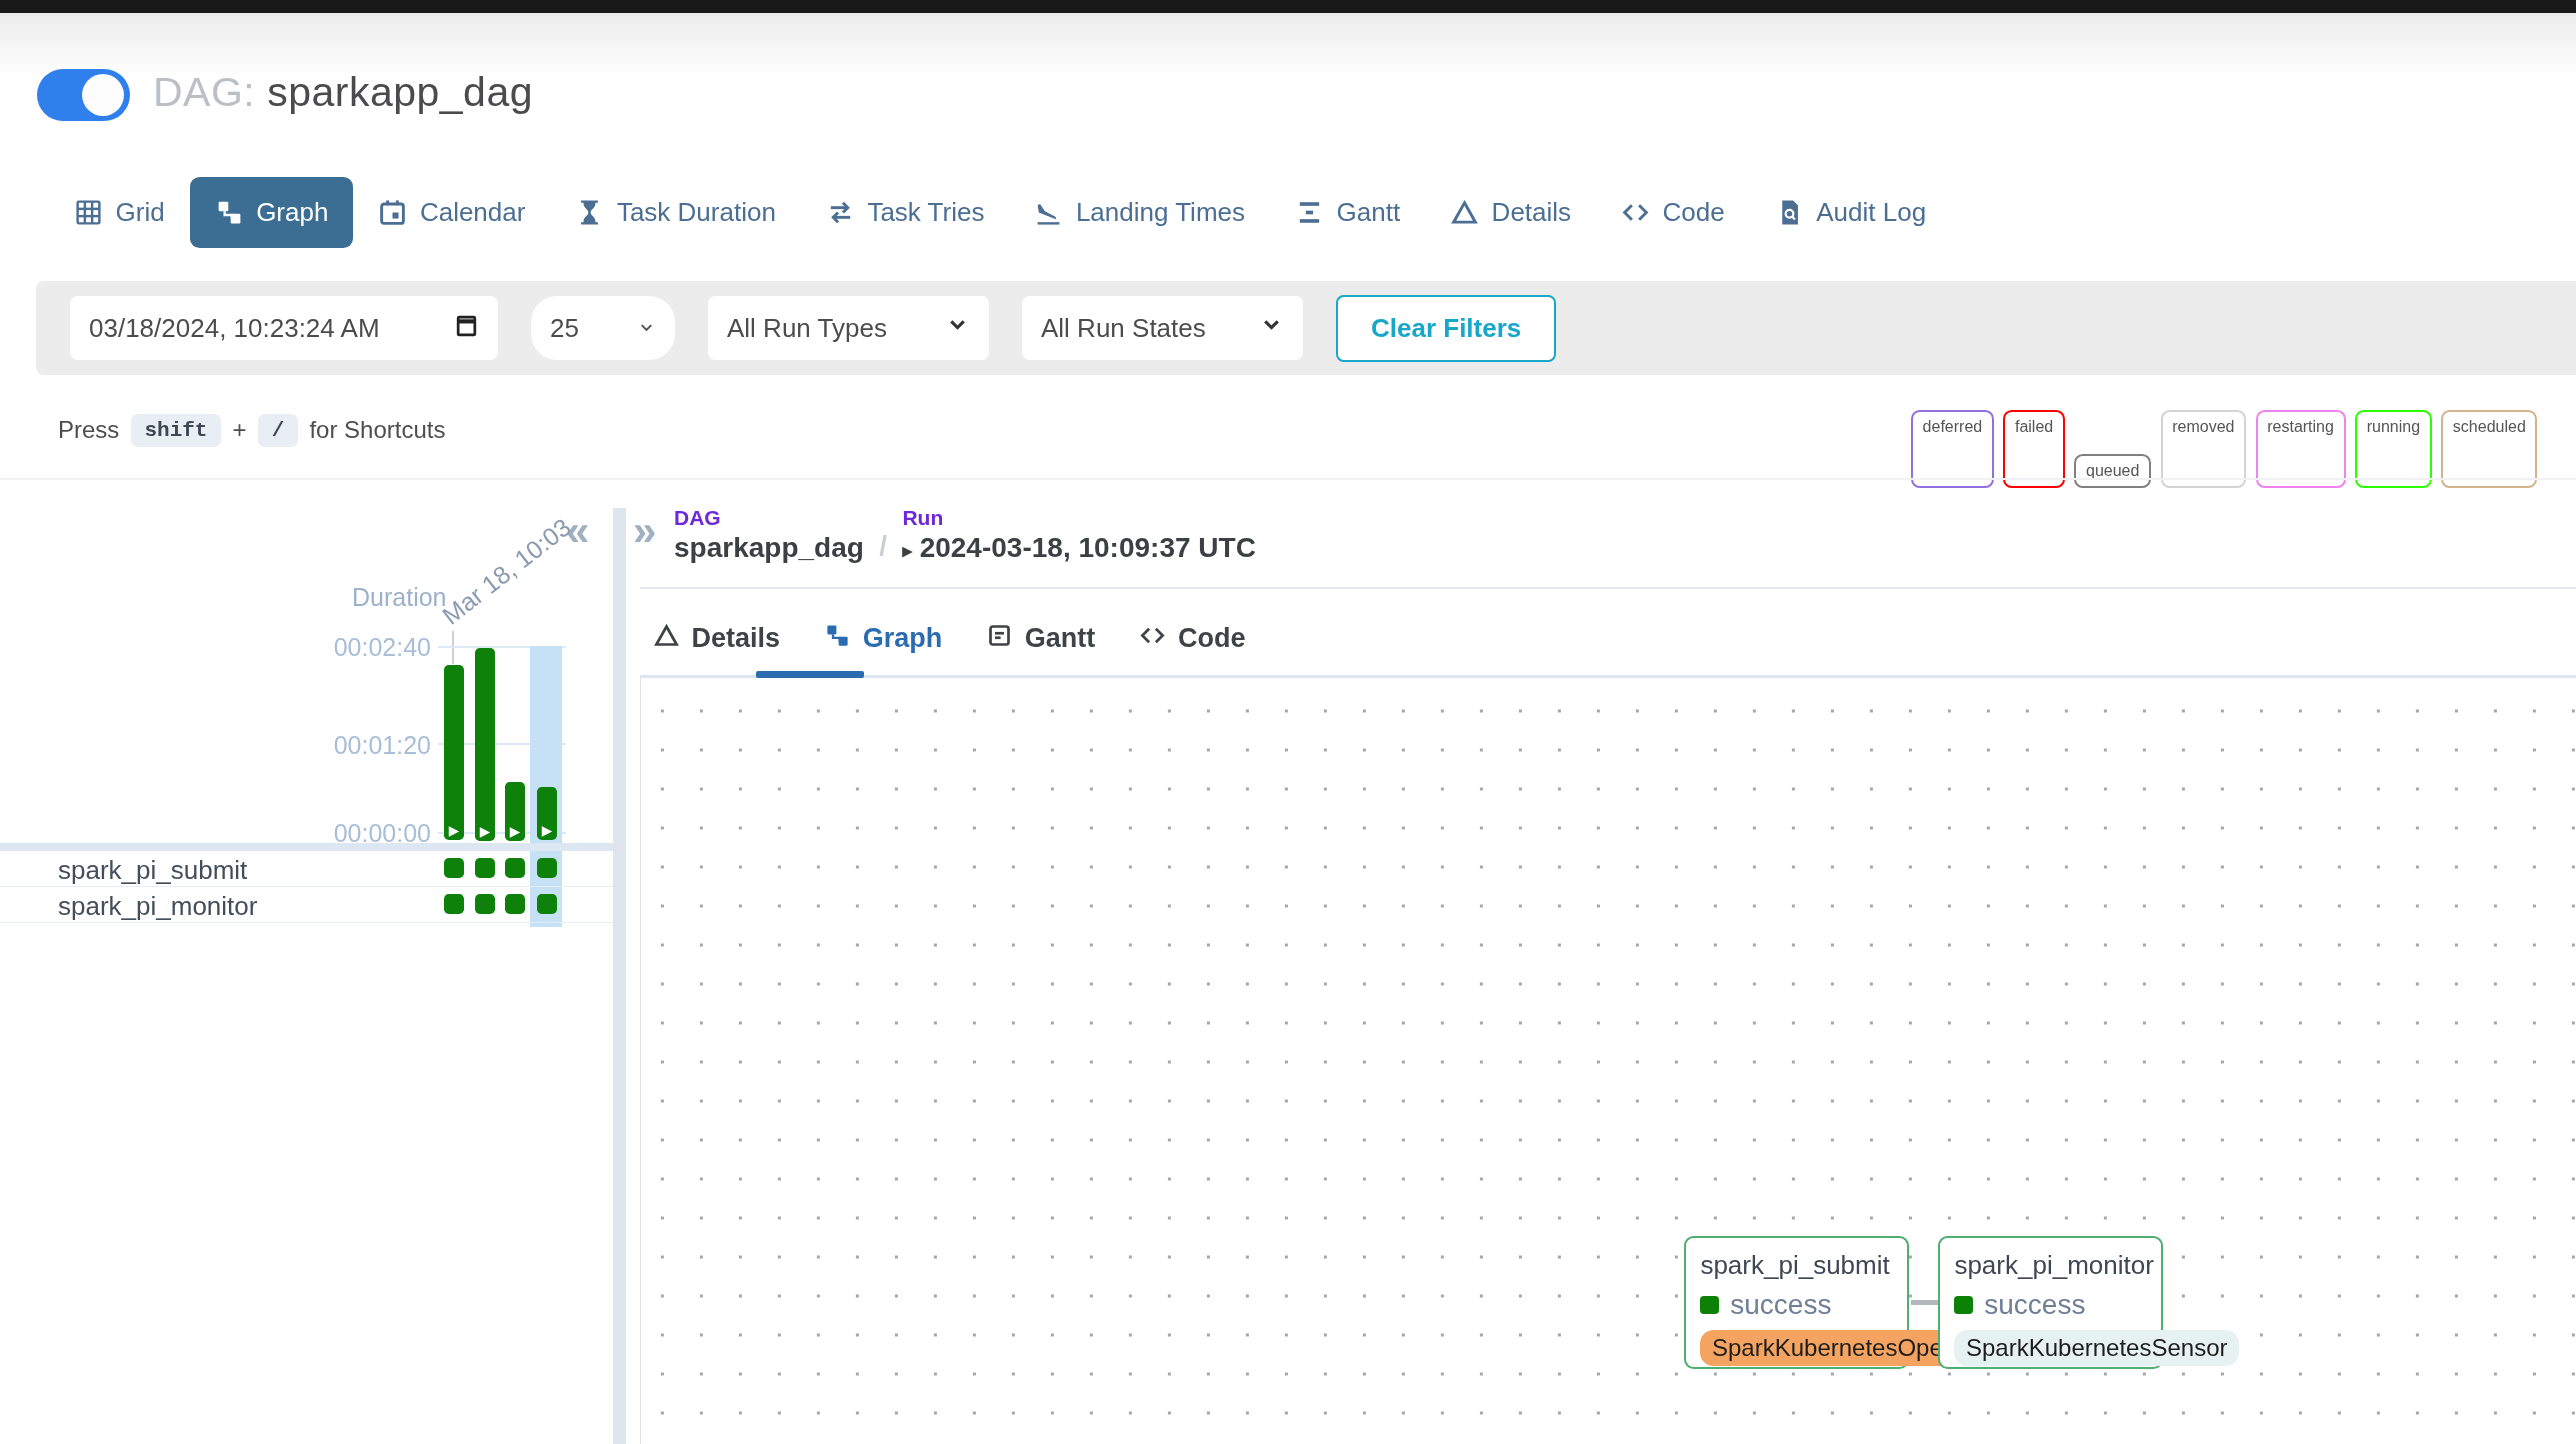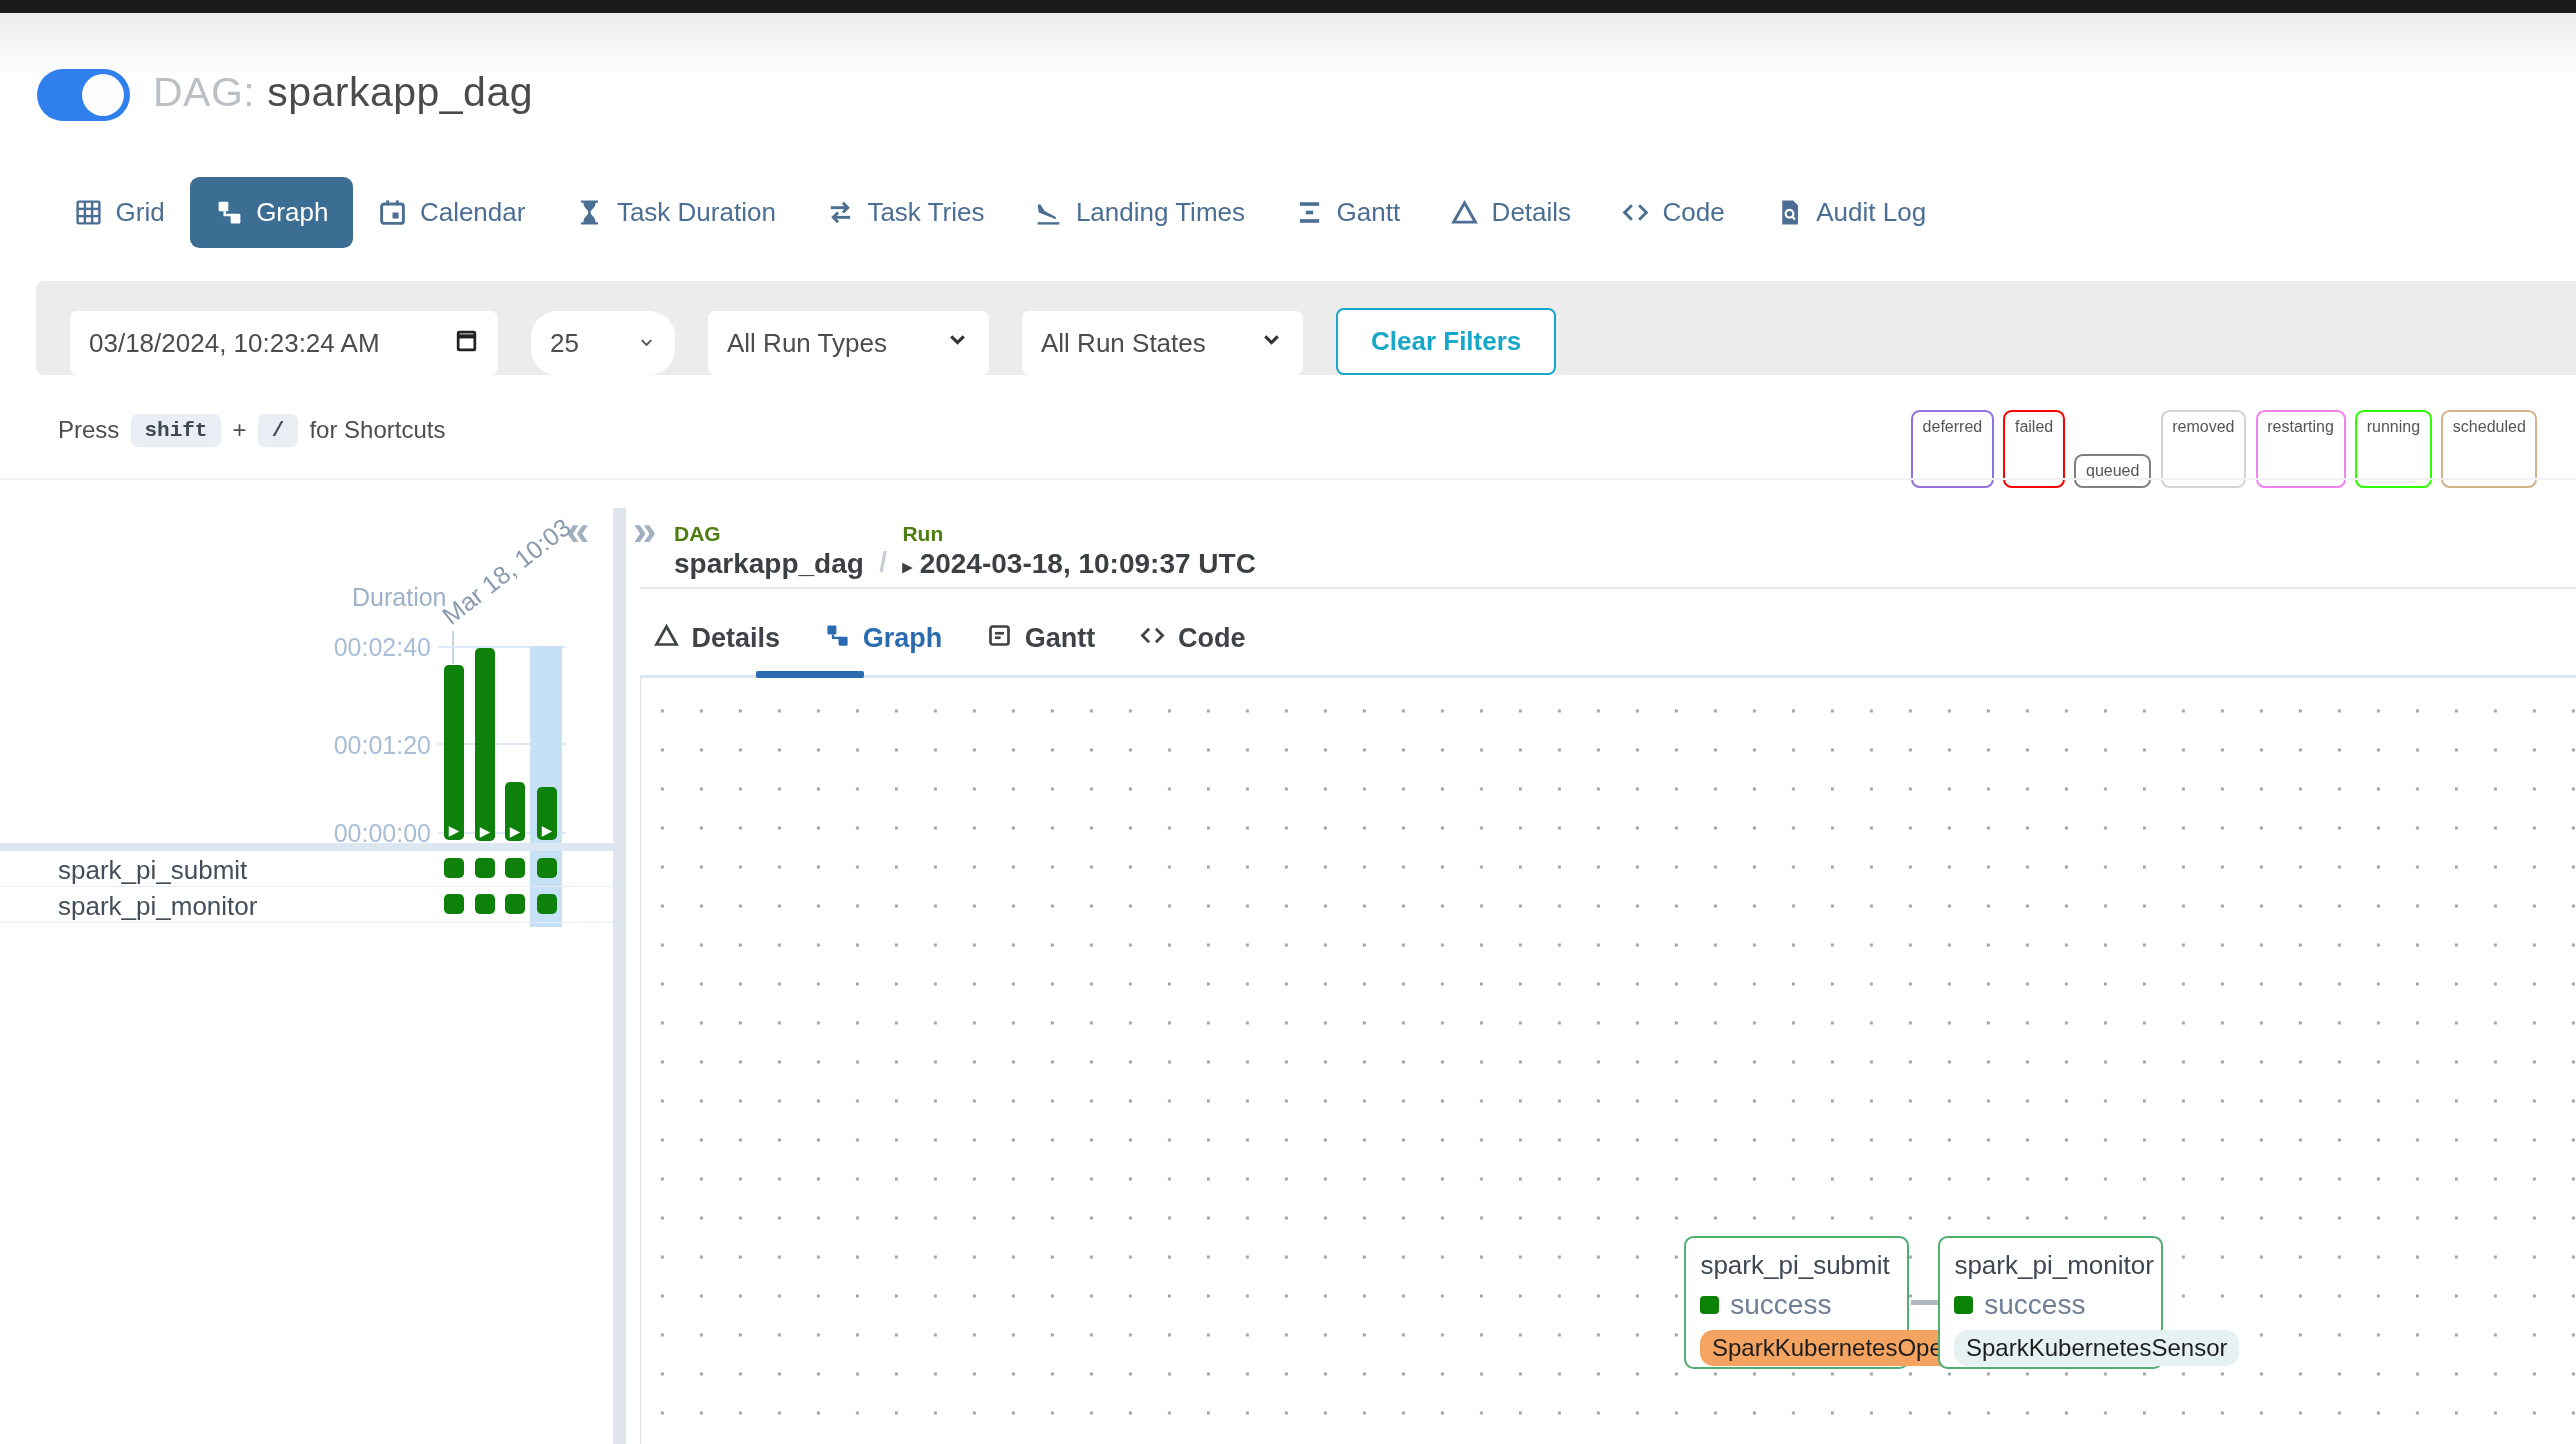--- a/index.html
+++ b/index.html
@@ -21,21 +21,21 @@
 
   
   .nav-tabs { position:absolute; top:177px; left:49px; height:71px; display:flex; align-items:center; }
   .nav-tab { display:flex; align-items:center; gap:12.5px; height:71px; padding:0 25px;
              color:#4b6e92; font-size:26px; cursor:pointer; white-space:nowrap; }
   .nav-tab.active { background:#3c6e93; color:#fff; border-radius:9.6px; }
   .nav-tab svg { display:block; }
 
   
   .filterbar { position:absolute; top:281px; left:36px; right:0; height:94px; background:#ececec;
-               border-radius:7.7px 0 0 7.7px; display:flex; align-items:flex-end; gap:33px; padding-left:34px; }
+               border-radius:7.7px 0 0 7.7px; display:flex; align-items:center; gap:33px; padding-left:34px; }
   .fld { background:#fff; border-radius:7.7px; height:64px; display:flex; align-items:center;
          font-size:26px; color:#4c4c4c; padding:0 19px; cursor:pointer; }
   .date-fld { width:428px; justify-content:space-between; }
   .sel-sm { width:144px; justify-content:space-between;border-radius:26px; }
   .sel-md { width:281px; justify-content:space-between; }
   .clear-btn { height:67px; padding:0 33px; background:#fff; border:2.9px solid #19a7c9; border-radius:7.7px;
                color:#19a7c9; font-size:26px; font-weight:bold; display:flex; align-items:center; cursor:pointer; }
 
   
   .shortcuts { position:absolute; top:414px; left:58px; font-size:24px; color:#4e4e4e;
@@ -65,21 +65,21 @@
   .bar .play { position:absolute; bottom:2.9px; left:0; width:100%; text-align:center;
                color:#fff; font-size:13.5px; line-height:1; }
   .rows-band { position:absolute; left:0; top:843px; width:613px; height:7.7px; background:#dde7f2; }
   .task-row { position:absolute; left:0; width:613px; height:36px; border-bottom:1.9px solid #e5eef6; }
   .task-name { position:absolute; left:58px; top:3.9px; font-size:26px; color:#444e5a; }
   .sq { position:absolute; width:20px; height:20px; border-radius:4.8px; background:#0d8109; top:6.7px; cursor:pointer; }
 
   
   .breadcrumb { position:absolute; left:674px; top:506px; display:flex; align-items:flex-end; gap:15.4px; }
   .crumb { display:flex; flex-direction:column; gap:1.9px; }
-  .crumb .cap { font-size:21px; font-weight:bold; color:#4d7c0f;margin-top:16px; }
+  .crumb .cap { font-size:21px; font-weight:bold; color:#6d28d9; }
   .crumb .val { font-size:28px; font-weight:bold; color:#3c3f44; cursor:pointer; }
   .crumb-sep { font-size:28px; font-weight:bold; color:#c9ced6; padding-bottom:1.9px; }
   .run-caret { font-size:19px; margin-right:7.7px; color:#3c3f44; }
   .bc-rule { position:absolute; left:640px; top:587px; width:1936px; height:1.9px; background:#e6eaef; }
 
   .run-tabs { position:absolute; left:653px; top:606px; height:65px; display:flex; align-items:center; gap:44px; }
   .run-tab { display:flex; align-items:center; gap:11.6px; font-size:27px; font-weight:bold; color:#3f4347; cursor:pointer; }
   .run-tab.active { color:#2b6cb0; }
   .tab-underline { position:absolute; left:756px; top:671px; width:108px; height:6.7px; background:#2b6cb0; border-radius:1.9px; z-index:2; }
 

